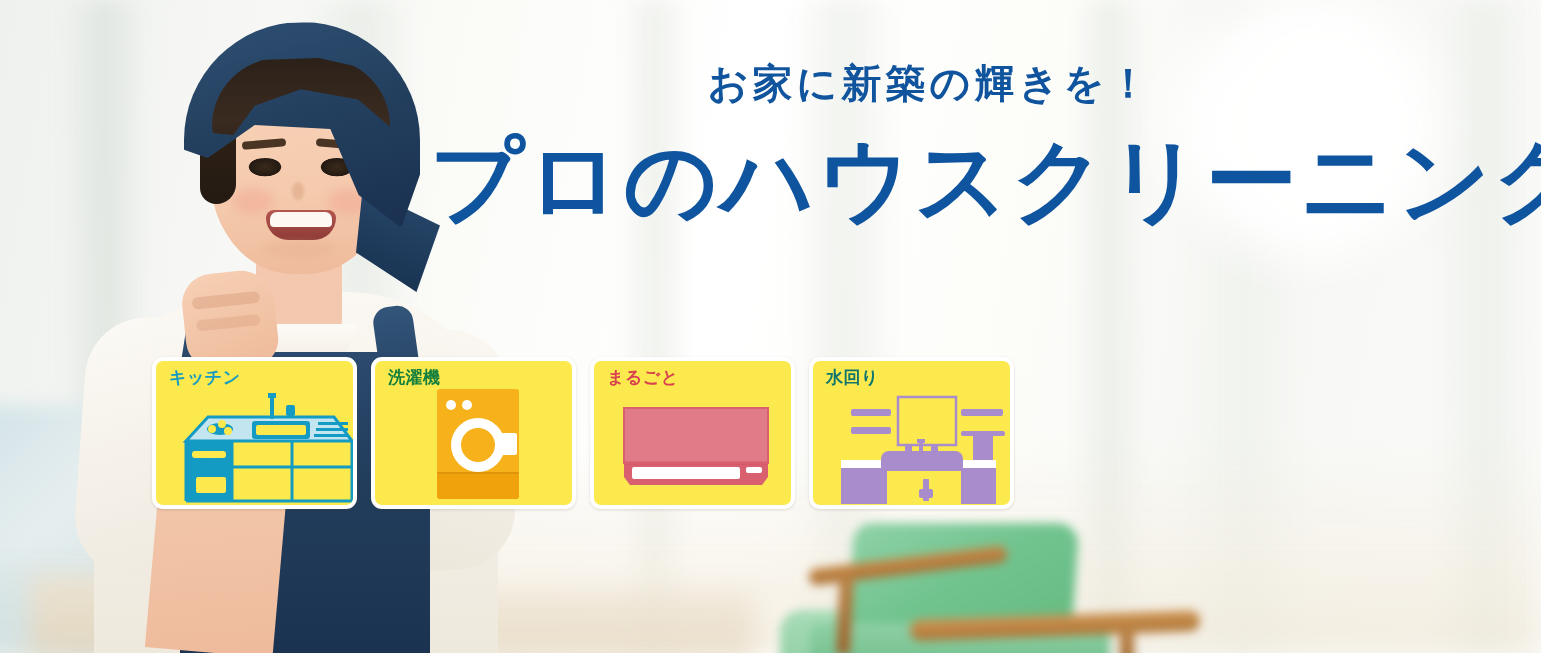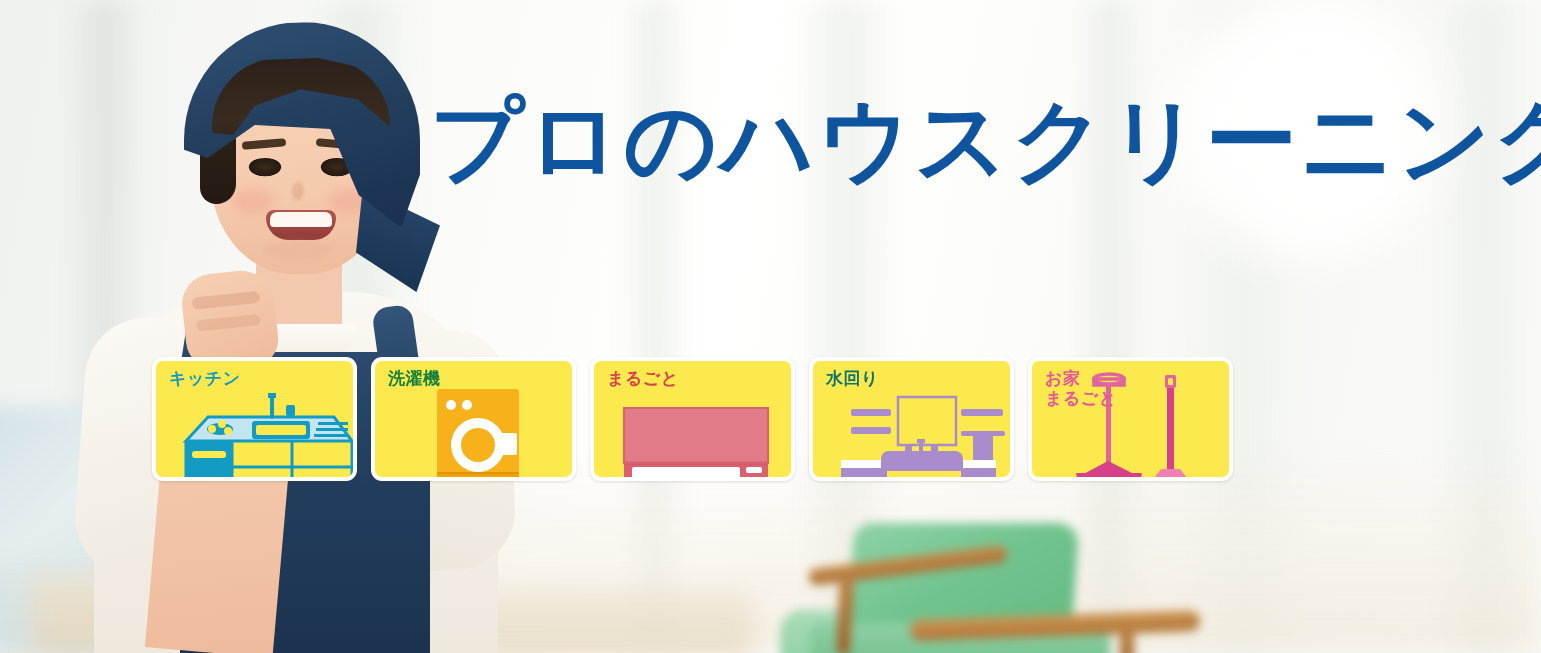--- a/index.html
+++ b/index.html
@@ -125,24 +125,24 @@
     color:#10549e;white-space:nowrap;}
   .head-main{
     font-family:"Liberation Serif","DejaVu Serif",serif;
     font-size:92px;font-weight:700;letter-spacing:.03em;line-height:1.12;
     color:#0f549f;white-space:nowrap;margin-top:26px;}
 
   
   .cards{position:absolute;left:152px;top:357px;width:1303px;height:152px;
     display:flex;gap:0;}
   .card{
-    position:relative;flex:0 0 205px;height:124px;margin-right:14px;
+    position:relative;flex:0 0 205px;height:152px;margin-right:14px;
     background:#fbe94d;border:4px solid #ffffff;border-radius:11px;
     box-sizing:border-box;overflow:hidden;
-    box-shadow:0 1px 3px rgba(60,60,40,.16);}
+    box-shadow:0 1px 3px rgba(60,60,40,.16);font-family:Liberation Mono, monospace;}
   .card:last-child{margin-right:0;}
   .card-label{position:absolute;left:13px;top:8px;z-index:3;
     font-size:17px;font-weight:700;line-height:1.2;letter-spacing:.03em;
     white-space:pre-line;}
   .card-art{position:absolute;left:0;top:0;width:100%;height:100%;}
   .card-art svg{position:absolute;display:block;}
 </style>
 </head>
 <body>
 
@@ -202,20 +202,21 @@
     </div>
     <div class="w-chin"></div>
     <div class="w-hair-sideL"></div>
     <div class="w-hair-sideR"></div>
     <div class="w-bandana-tail"></div>
     <div class="w-bandana"></div>
     <div class="w-bangs"></div>
   </div>
 
   <div class="head-wrap">
+    <div class="head-sub">お家に新築の輝きを！</div>
     <div class="head-main">プロのハウスクリーニング</div>
   </div>
 
   <div class="cards">
 
     <div class="card">
       <div class="card-label" style="color:#149BC4">キッチン</div>
       <div class="card-art">
         <svg width="205" height="152" viewBox="0 0 205 152">
           <g fill="none" stroke="#149BC4" stroke-width="3">
@@ -303,40 +304,15 @@
             <rect x="110" y="118" width="6" height="22" rx="1"></rect>
             <rect x="106" y="128" width="14" height="8" rx="2"></rect>
           </g>
           <rect x="74" y="110" width="74" height="33" fill="#fbe94d"></rect>
           <rect x="110" y="118" width="6" height="22" rx="1" fill="#A98CCB"></rect>
           <rect x="106" y="128" width="14" height="9" rx="2" fill="#A98CCB"></rect>
         </svg>
       </div>
     </div>
 
-    <div class="card">
-      <div class="card-label" style="color:#E8559B">お家
-まるごと</div>
-      <div class="card-art">
-        <svg width="205" height="152" viewBox="0 0 205 152">
-
-          <g>
-            <rect x="74" y="22" width="5" height="84" fill="#E0649E"></rect>
-            <path d="M62 18 h30 v6 h-30 z" fill="none" stroke="#E0649E" stroke-width="3.5"></path>
-            <ellipse cx="77" cy="18" rx="15" ry="5" fill="none" stroke="#E0649E" stroke-width="3.5"></ellipse>
-            <path d="M76 100 L46 116 L108 116 Z" fill="#D6418A"></path>
-            <path d="M44 112 h66 l-8 36 h-50 z" fill="#D6418A"></path>
-            <path d="M48 124 h58 l-5 24 h-48 z" fill="#EE82B2"></path>
-          </g>
-
-          <g>
-            <rect x="135" y="18" width="7" height="98" fill="#D6418A"></rect>
-            <rect x="133" y="14" width="11" height="13" rx="2" fill="#E0649E"></rect>
-            <rect x="136" y="17" width="5" height="7" rx="1.5" fill="#fbe94d"></rect>
-            <path d="M129 108 L148 108 L172 138 L106 138 Z" fill="#EE82B2"></path>
-            <path d="M106 134 h66 v14 h-66 z" fill="#D6418A"></path>
-          </g>
-        </svg>
-      </div>
-    </div>
 
   </div>
 </div>
 
 </body></html>

